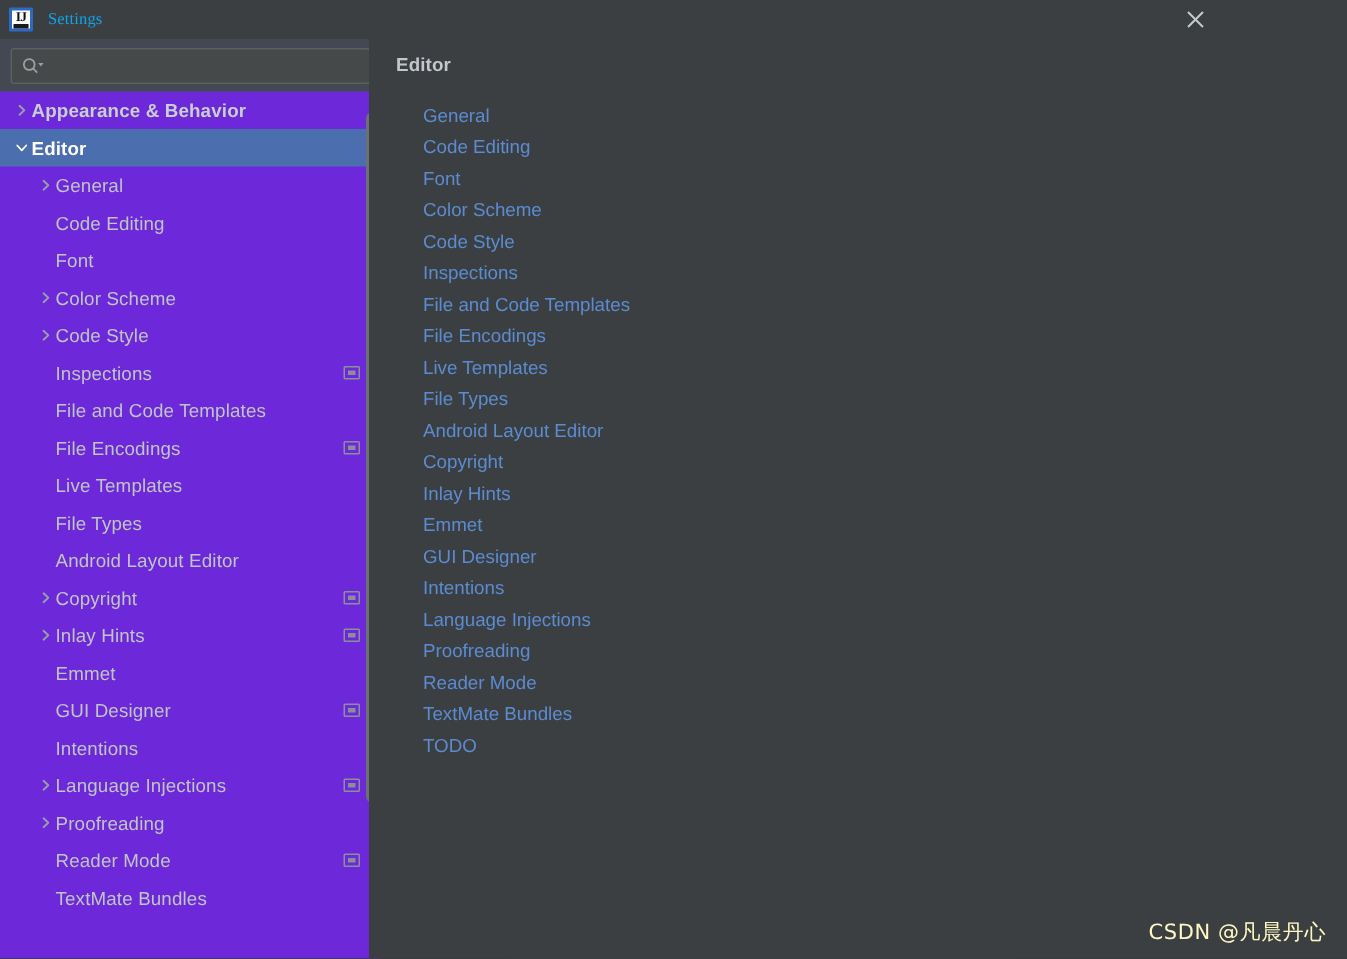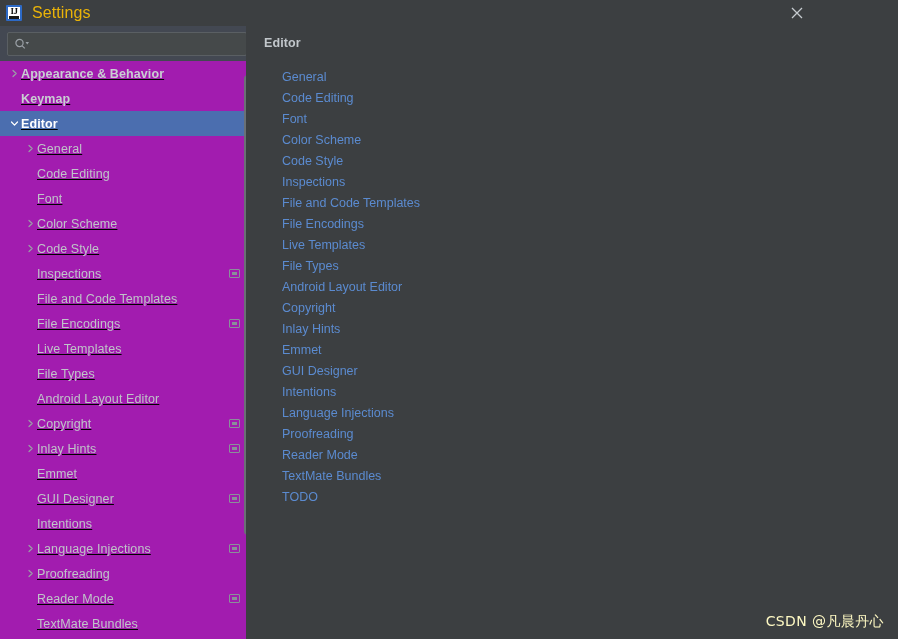--- a/index.html
+++ b/index.html
@@ -51,44 +51,44 @@
     text-align: center;
     font-family: "Liberation Serif", serif;
     font-size: 9px;
     font-weight: bold;
     color: #111;
     letter-spacing: -0.5px;
     line-height: 10px;
   }
   .title-text {
     margin-left: 10px;
-    font-size: 16px;
-    color: #eab308;
+    font-size: 11px;
+    color: #0ea5e9;
     letter-spacing: 0.1px;
+    font-family: Liberation Serif, serif;
   }
   .close-btn {
     position: absolute;
     right: 0; top: 0;
     width: 46px; height: 26px;
     display: flex;
     align-items: center;
     justify-content: center;
     cursor: pointer;
   }
   .close-btn svg { display: block; }
 
   
   .sidebar {
     position: absolute;
     top: 26px; left: 0;
     width: 254px;
     height: 613px;
-    background: #a21caf;
+    background: #6d28d9;
     overflow: hidden;
-    text-decoration: underline;
   }
   .search-wrap {
     padding: 6px 7px 5px 7px;
     background: #434852;
   }
   .search-box {
     position: relative;
     height: 24px;
     background: #45494a;
     border: 1px solid #5a5f63;
@@ -259,24 +259,20 @@
 
     <div class="tree">
       <div id="tree-rows">
           <div class="tree-row lvl0 bold">
             <span class="chevron">
               <svg width="9" height="9" viewBox="0 0 9 9">
                 <path d="M3 1.5 L6.2 4.5 L3 7.5" stroke="#9aa0a6" stroke-width="1.2" fill="none" stroke-linecap="round" stroke-linejoin="round"></path>
               </svg>
             </span>
             <span class="tree-label">Appearance &amp; Behavior</span>
-          </div>
-          <div class="tree-row lvl0 bold">
-            <span class="chevron"></span>
-            <span class="tree-label">Keymap</span>
           </div>
           <div class="tree-row lvl0 selected bold">
             <span class="chevron">
               <svg width="9" height="9" viewBox="0 0 9 9">
                 <path d="M1.5 3 L4.5 6.2 L7.5 3" stroke="#ffffff" stroke-width="1.2" fill="none" stroke-linecap="round" stroke-linejoin="round"></path>
               </svg>
             </span>
             <span class="tree-label">Editor</span>
           </div>
           <div class="tree-row lvl1">

